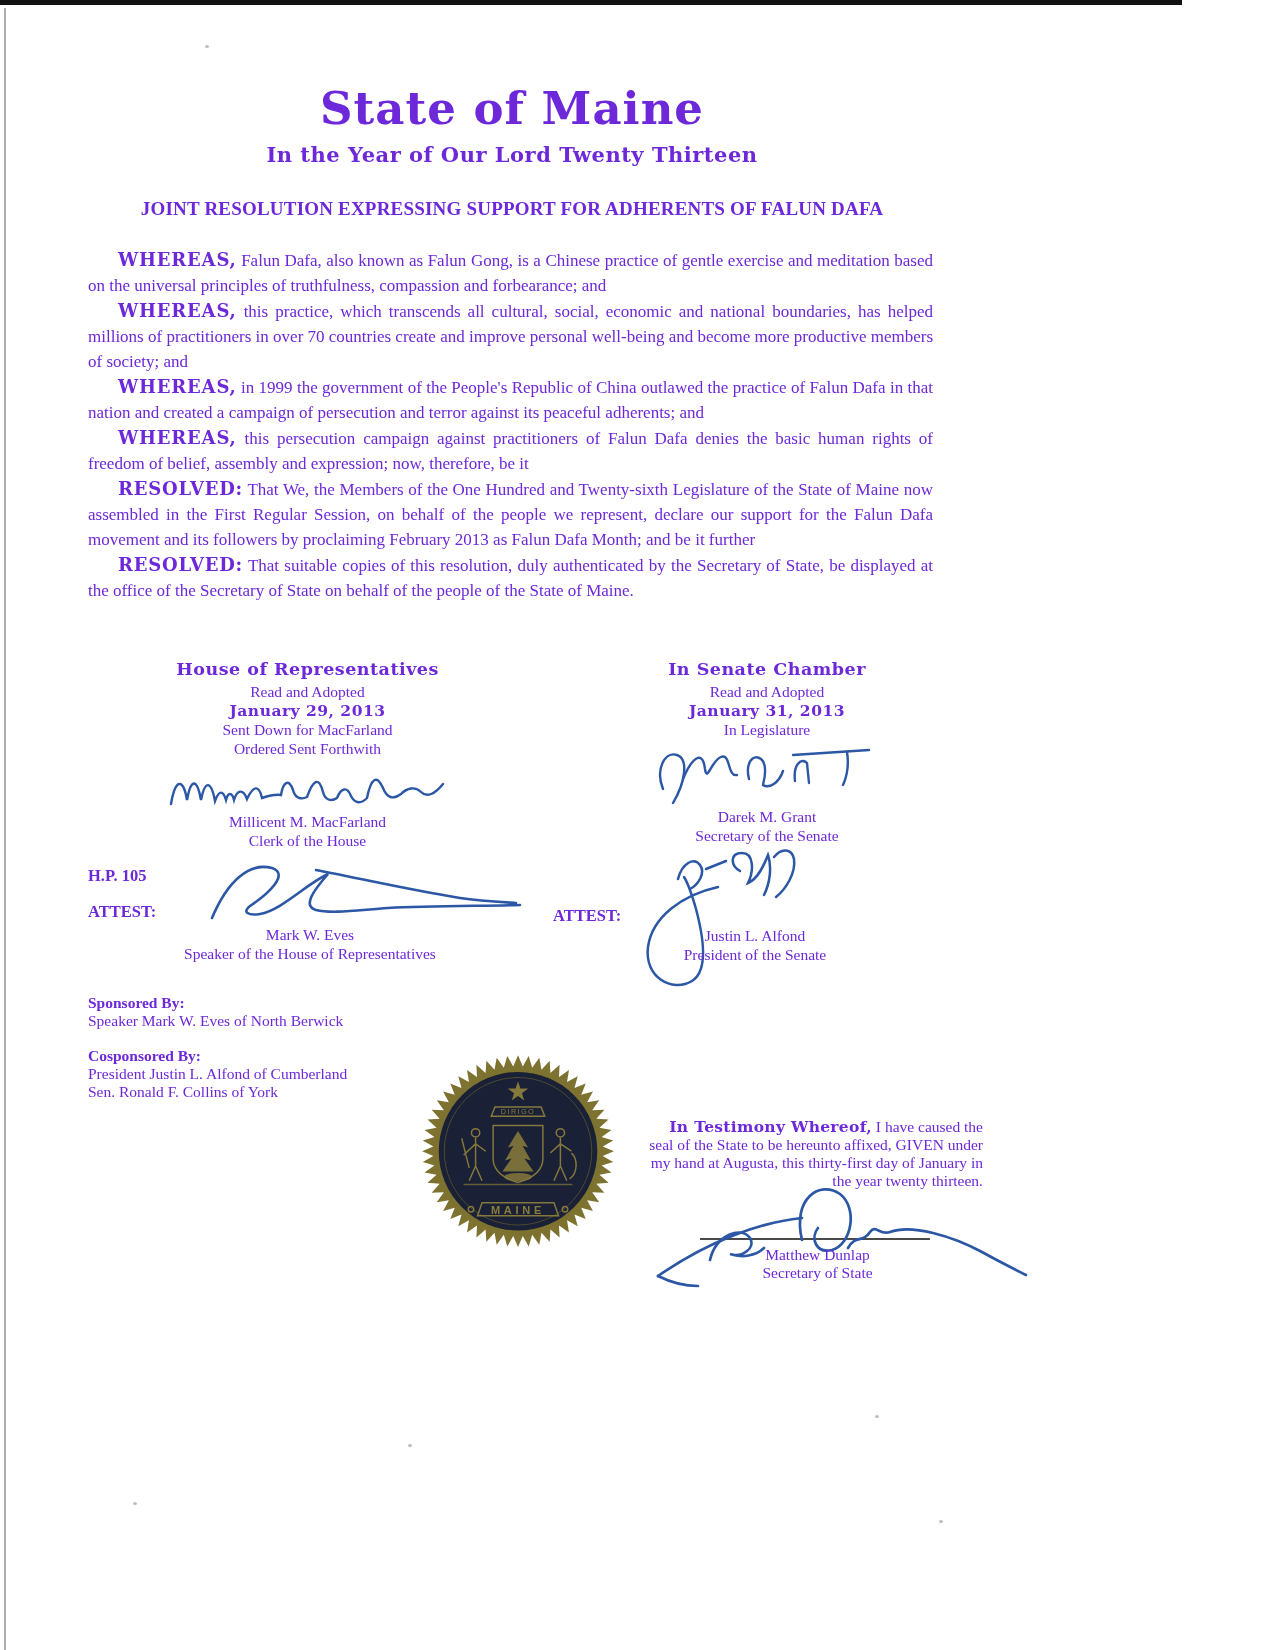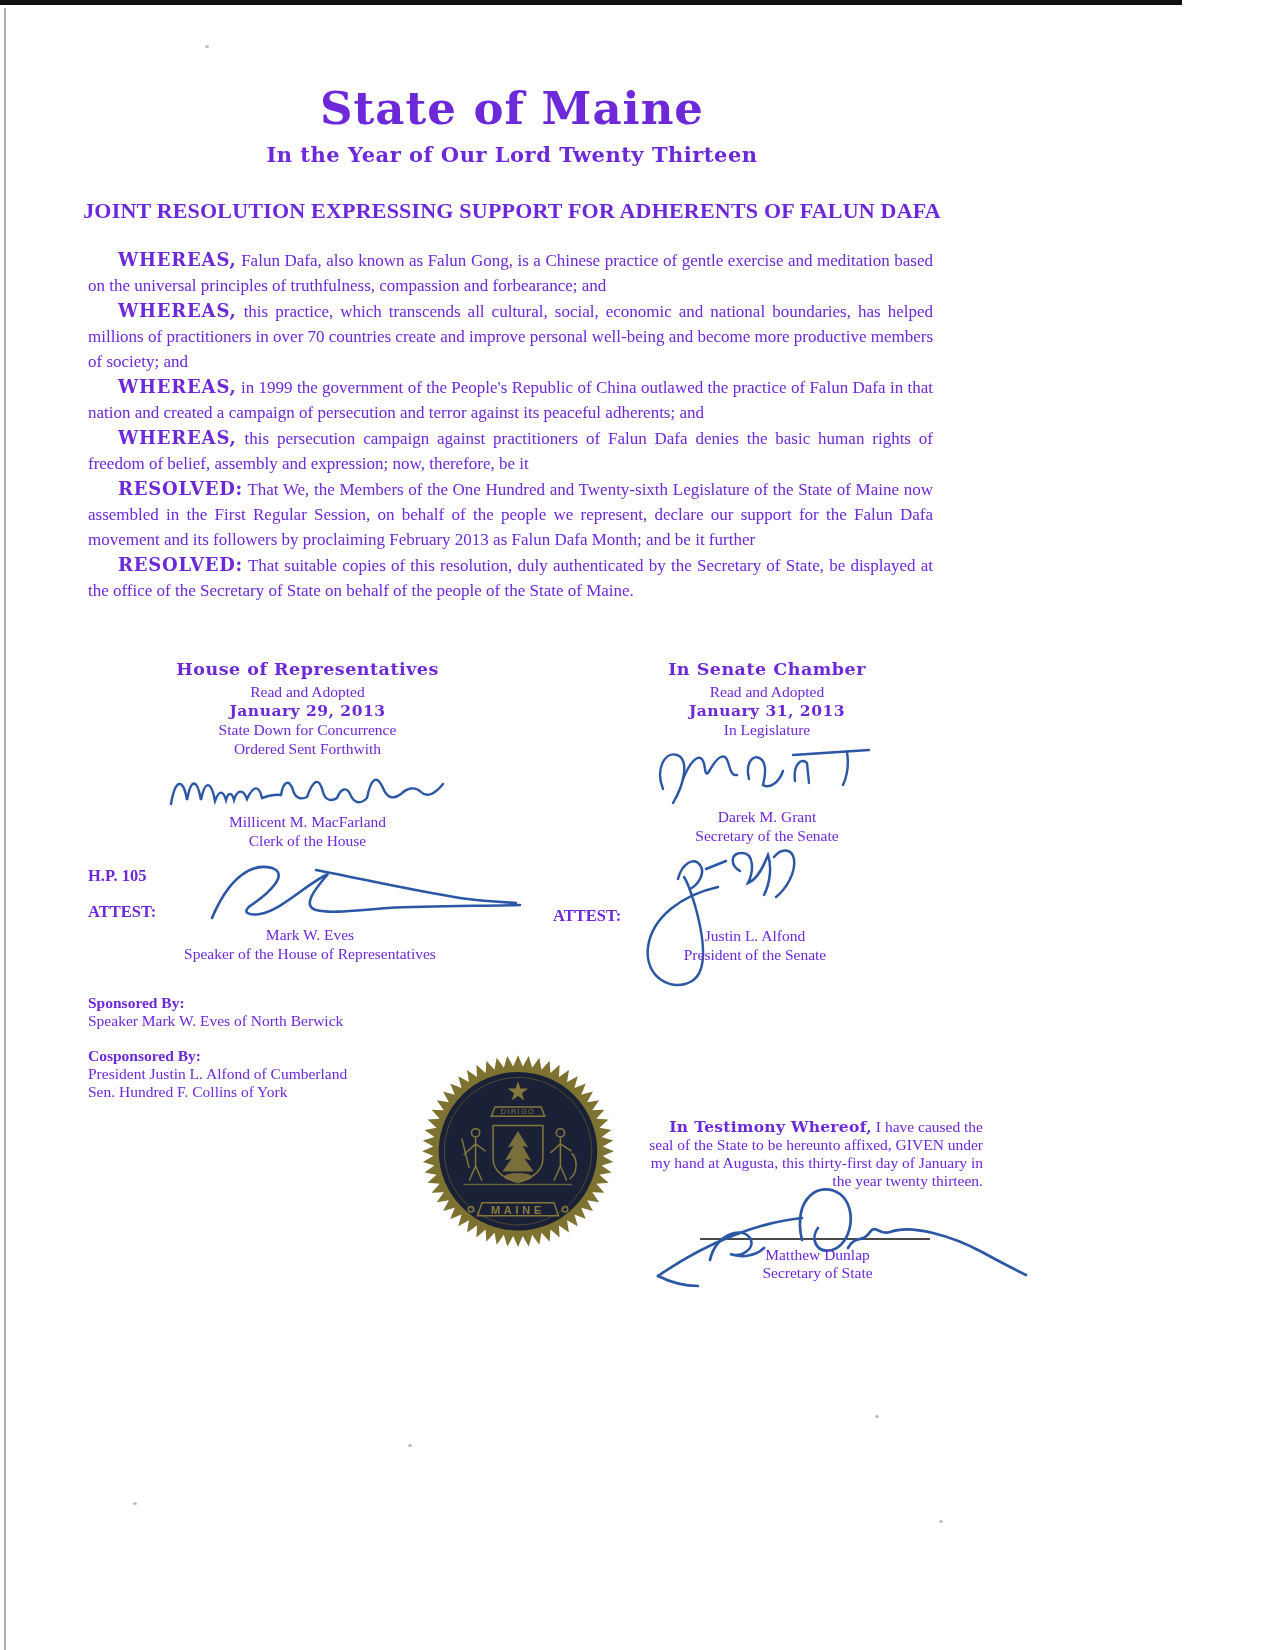--- a/index.html
+++ b/index.html
@@ -12,21 +12,21 @@
   .scan-left{position:absolute;top:8px;left:4px;width:2px;height:1642px;background:#aeaeae;}
   .speck{position:absolute;width:4px;height:3px;background:#bdbdbd;border-radius:50%;}
 
   
   .bl{font-family:"DejaVu Serif",serif;font-weight:bold;letter-spacing:0.5px;}
 
   .hdr-state{position:absolute;top:84px;left:0;width:1024px;text-align:center;
     font-size:45px;line-height:1.1;letter-spacing:1px;}
   .hdr-year{position:absolute;top:142px;left:0;width:1024px;text-align:center;font-size:21px;}
   .doc-title{position:absolute;top:198px;left:0;width:1024px;text-align:center;
-    font-weight:bold;font-size:22px;letter-spacing:0.2px;}
+    font-weight:bold;font-size:19px;letter-spacing:0.2px;}
 
   .bodytext{position:absolute;top:247px;left:88px;width:845px;
     font-size:17px;line-height:25px;text-align:justify;}
   .para{margin:0;text-indent:30px;}
   .lead{font-family:"DejaVu Serif",serif;font-weight:bold;font-size:18px;letter-spacing:0.8px;}
 
   .col{position:absolute;top:660px;text-align:center;font-size:15.5px;line-height:19px;}
   .col-house{left:150px;width:315px;}
   .col-senate{left:612px;width:310px;}
   .col .ctitle{font-size:17.5px;margin-bottom:3px;}
@@ -73,21 +73,21 @@
 
     <p class="para"><span class="lead">RESOLVED:</span><span class="ptxt"> That We, the Members of the One Hundred and Twenty-sixth Legislature of the State of Maine now assembled in the First Regular Session, on behalf of the people we represent, declare our support for the Falun Dafa movement and its followers by proclaiming February 2013 as Falun Dafa Month; and be it further</span></p>
 
     <p class="para"><span class="lead">RESOLVED:</span><span class="ptxt"> That suitable copies of this resolution, duly authenticated by the Secretary of State, be displayed at the office of the Secretary of State on behalf of the people of the State of Maine.</span></p>
   </div>
 
   <div class="col col-house">
     <div class="ctitle bl">House of Representatives</div>
     <div>Read and Adopted</div>
     <div class="cdate">January 29, 2013</div>
-    <div>State Down for Concurrence</div>
+    <div>Sent Down for MacFarland</div>
     <div>Ordered Sent Forthwith</div>
     <svg class="sig" width="286" height="52" viewBox="0 0 286 52">
       <path d="M6,44 C10,20 18,16 22,40 C26,18 32,18 36,40 C40,20 46,20 50,41 C54,30 58,30 61,40 C63,32 67,32 69,40 C72,30 78,28 82,39 C88,26 94,24 97,38 C103,36 110,34 116,35 C118,22 124,18 128,30 C130,38 136,40 142,37 C148,20 154,16 158,32 C160,40 166,42 172,38 C176,28 182,26 186,36 C190,44 196,44 202,38 C206,18 212,14 218,28 C222,38 228,40 236,34 C242,28 250,26 256,32 C262,38 270,34 278,24" fill="none" stroke="#2b57a5" stroke-width="2.4" stroke-linecap="round"></path>
     </svg>
     <div>Millicent M. MacFarland</div>
     <div>Clerk of the House</div>
   </div>
 
   <div class="col col-senate">
     <div class="ctitle bl">In Senate Chamber</div>
@@ -132,21 +132,21 @@
   <div class="abs small center" style="left:645px;top:926px;width:220px;">Justin L. Alfond</div>
   <div class="abs small center" style="left:635px;top:945px;width:240px;">President of the Senate</div>
 
   <div class="sponsors">
     <div class="lbl">Sponsored By:</div>
     <div>Speaker Mark W. Eves of North Berwick</div>
     <div class="gap"></div>
     <div class="lbl">Cosponsored By:</div>
     <div id="cosponsors">
         <div>President Justin L. Alfond of Cumberland</div>
-        <div>Sen. Hundred F. Collins of York</div>
+        <div>Sen. Ronald F. Collins of York</div>
       </div>
   </div>
 
   <svg class="seal-svg" width="222" height="212" viewBox="0 0 230 230">
     <polygon id="seal-burst" points="115.0,8.0 120.2,20.1 126.6,8.7 130.4,21.3 138.1,10.6 140.5,23.6 149.3,13.8 150.2,27.0 160.1,18.3 159.5,31.5 170.3,23.9 168.2,37.0 179.8,30.7 176.3,43.4 188.5,38.5 183.6,50.7 196.3,47.2 190.0,58.8 203.1,56.7 195.5,67.5 208.7,66.9 200.0,76.8 213.2,77.7 203.4,86.5 216.4,88.9 205.7,96.6 218.3,100.4 206.9,106.8 219.0,112.0 206.9,117.2 218.3,123.6 205.7,127.4 216.4,135.1 203.4,137.5 213.2,146.3 200.0,147.2 208.7,157.1 195.5,156.5 203.1,167.3 190.0,165.2 196.3,176.8 183.6,173.3 188.5,185.5 176.3,180.6 179.8,193.3 168.2,187.0 170.3,200.1 159.5,192.5 160.1,205.7 150.2,197.0 149.3,210.2 140.5,200.4 138.1,213.4 130.4,202.7 126.6,215.3 120.2,203.9 115.0,216.0 109.8,203.9 103.4,215.3 99.6,202.7 91.9,213.4 89.5,200.4 80.7,210.2 79.8,197.0 69.9,205.7 70.5,192.5 59.7,200.1 61.8,187.0 50.2,193.3 53.7,180.6 41.5,185.5 46.4,173.3 33.7,176.8 40.0,165.2 26.9,167.3 34.5,156.5 21.3,157.1 30.0,147.2 16.8,146.3 26.6,137.5 13.6,135.1 24.3,127.4 11.7,123.6 23.1,117.2 11.0,112.0 23.1,106.8 11.7,100.4 24.3,96.6 13.6,88.9 26.6,86.5 16.8,77.7 30.0,76.8 21.3,66.9 34.5,67.5 26.9,56.7 40.0,58.8 33.7,47.2 46.4,50.7 41.5,38.5 53.7,43.4 50.2,30.7 61.8,37.0 59.7,23.9 70.5,31.5 69.9,18.3 79.8,27.0 80.7,13.8 89.5,23.6 91.9,10.6 99.6,21.3 103.4,8.7 109.8,20.1" fill="#7d7230"></polygon>
     <circle cx="115" cy="112" r="86" fill="#1a2036"></circle>
     <circle cx="115" cy="112" r="80" fill="none" stroke="#7d7230" stroke-width="1" opacity="0.55"></circle>
     <g stroke="#8a7d3c" fill="none" stroke-width="1.6" opacity="0.95">
       <polygon points="115,36 117.6,44 126,44 119.3,49 121.8,57 115,52.2 108.2,57 110.7,49 104,44 112.4,44" fill="#8a7d3c" stroke="none"></polygon>
       <path d="M90,64 L140,64 L144,74 L86,74 Z"></path>

